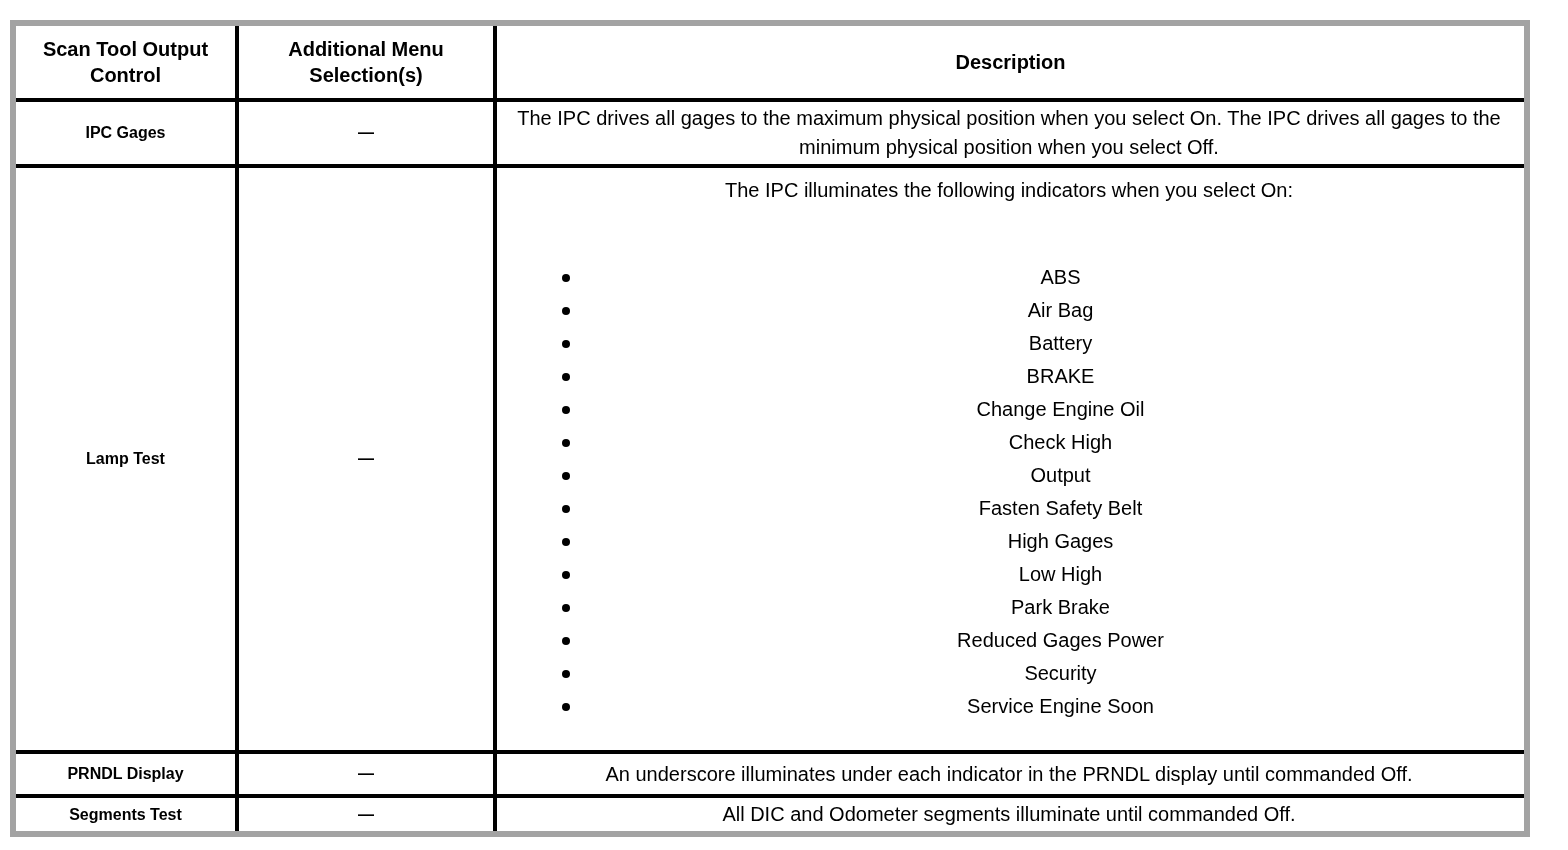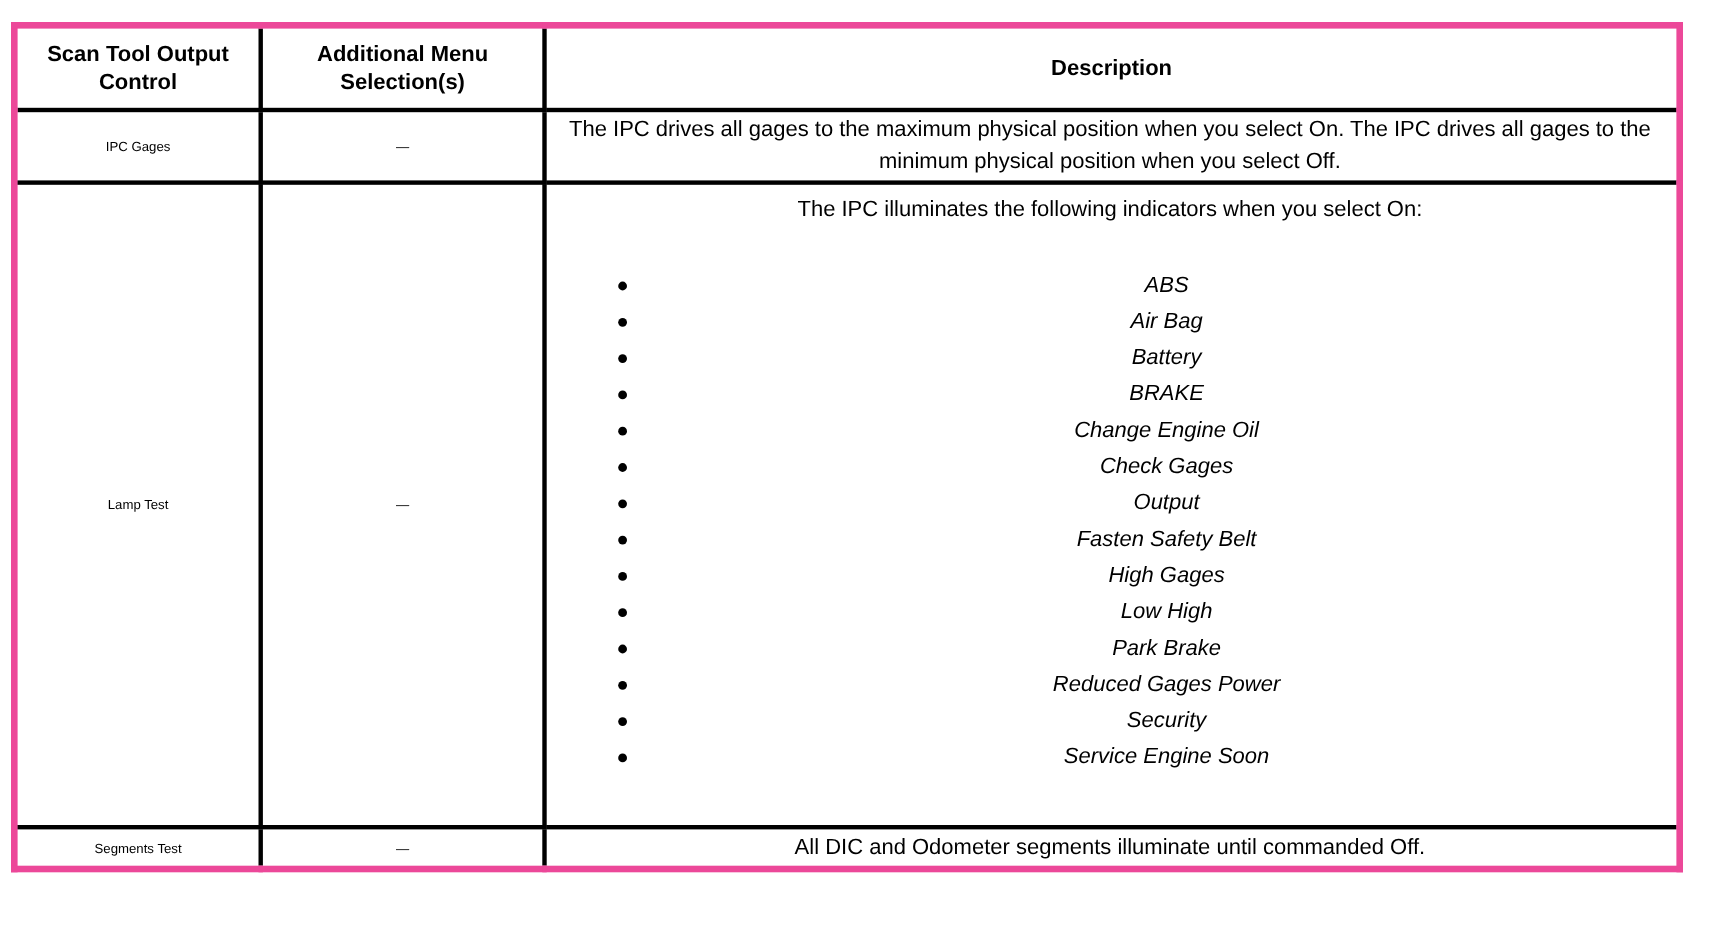--- a/index.html
+++ b/index.html
@@ -11,21 +11,21 @@
     color: #000000;
     overflow: hidden;
   }
   .doc-table {
     position: absolute;
     left: 10px;
     top: 20px;
     width: 1514px;
     border-collapse: collapse;
     table-layout: fixed;
-    border: 6px solid #ec4899;
+    border: 6px solid #a3a3a3;
   }
   .doc-table th, .doc-table td {
     border: 4px solid #000000;
     vertical-align: middle;
   }
   col.c1 { width: 224px; }
   col.c2 { width: 258px; }
   col.c3 { width: 1032px; }
 
   th {
@@ -35,39 +35,39 @@
     line-height: 26px;
     padding: 6px 10px;
   }
   tr.header-row { height: 77px; }
   tr.row-ipc-gages { height: 65px; }
   tr.row-lamp-test { height: 586px; }
   tr.row-prndl { height: 44px; }
   tr.row-segments { height: 38px; margin-top: 40px; }
 
   td.control-cell, td.menu-cell {
-    font-size: 12px;
+    font-size: 16px;
     text-align: center;
     padding: 2px 6px;
+    font-weight: bold;
   }
   td.desc-cell {
     font-size: 20px;
     line-height: 29px;
     text-align: center;
     padding: 2px 10px 2px 7px;
   }
   td.desc-cell.top-align {
     vertical-align: top;
     padding-top: 8px;
   }
   ul.indicator-list {
     list-style: none;
-    margin-top: 38px;
+    margin-top: 56px;
     padding-left: 0;
-    font-style: italic;
   }
   ul.indicator-list li {
     position: relative;
     padding-left: 103px;
     line-height: 33px;
     font-size: 20px;
   }
   ul.indicator-list li::before {
     content: "";
     position: absolute;
@@ -105,31 +105,36 @@
       <td class="control-cell">Lamp Test</td>
       <td class="menu-cell">—</td>
       <td class="desc-cell top-align">
         <div>The IPC illuminates the following indicators when you select On:</div>
         <ul class="indicator-list">
           <li>ABS</li>
           <li>Air Bag</li>
           <li>Battery</li>
           <li>BRAKE</li>
           <li>Change Engine Oil</li>
-          <li>Check Gages</li>
+          <li>Check High</li>
           <li>Output</li>
           <li>Fasten Safety Belt</li>
           <li>High Gages</li>
           <li>Low High</li>
           <li>Park Brake</li>
           <li>Reduced Gages Power</li>
           <li>Security</li>
           <li>Service Engine Soon</li>
         </ul>
       </td>
     </tr>
+    <tr class="row-prndl">
+      <td class="control-cell">PRNDL Display</td>
+      <td class="menu-cell">—</td>
+      <td class="desc-cell">An underscore illuminates under each indicator in the PRNDL display until commanded Off.</td>
+    </tr>
     <tr class="row-segments">
       <td class="control-cell">Segments Test</td>
       <td class="menu-cell">—</td>
       <td class="desc-cell">All DIC and Odometer segments illuminate until commanded Off.</td>
     </tr>
   </tbody>
 </table>
 
 </body></html>

